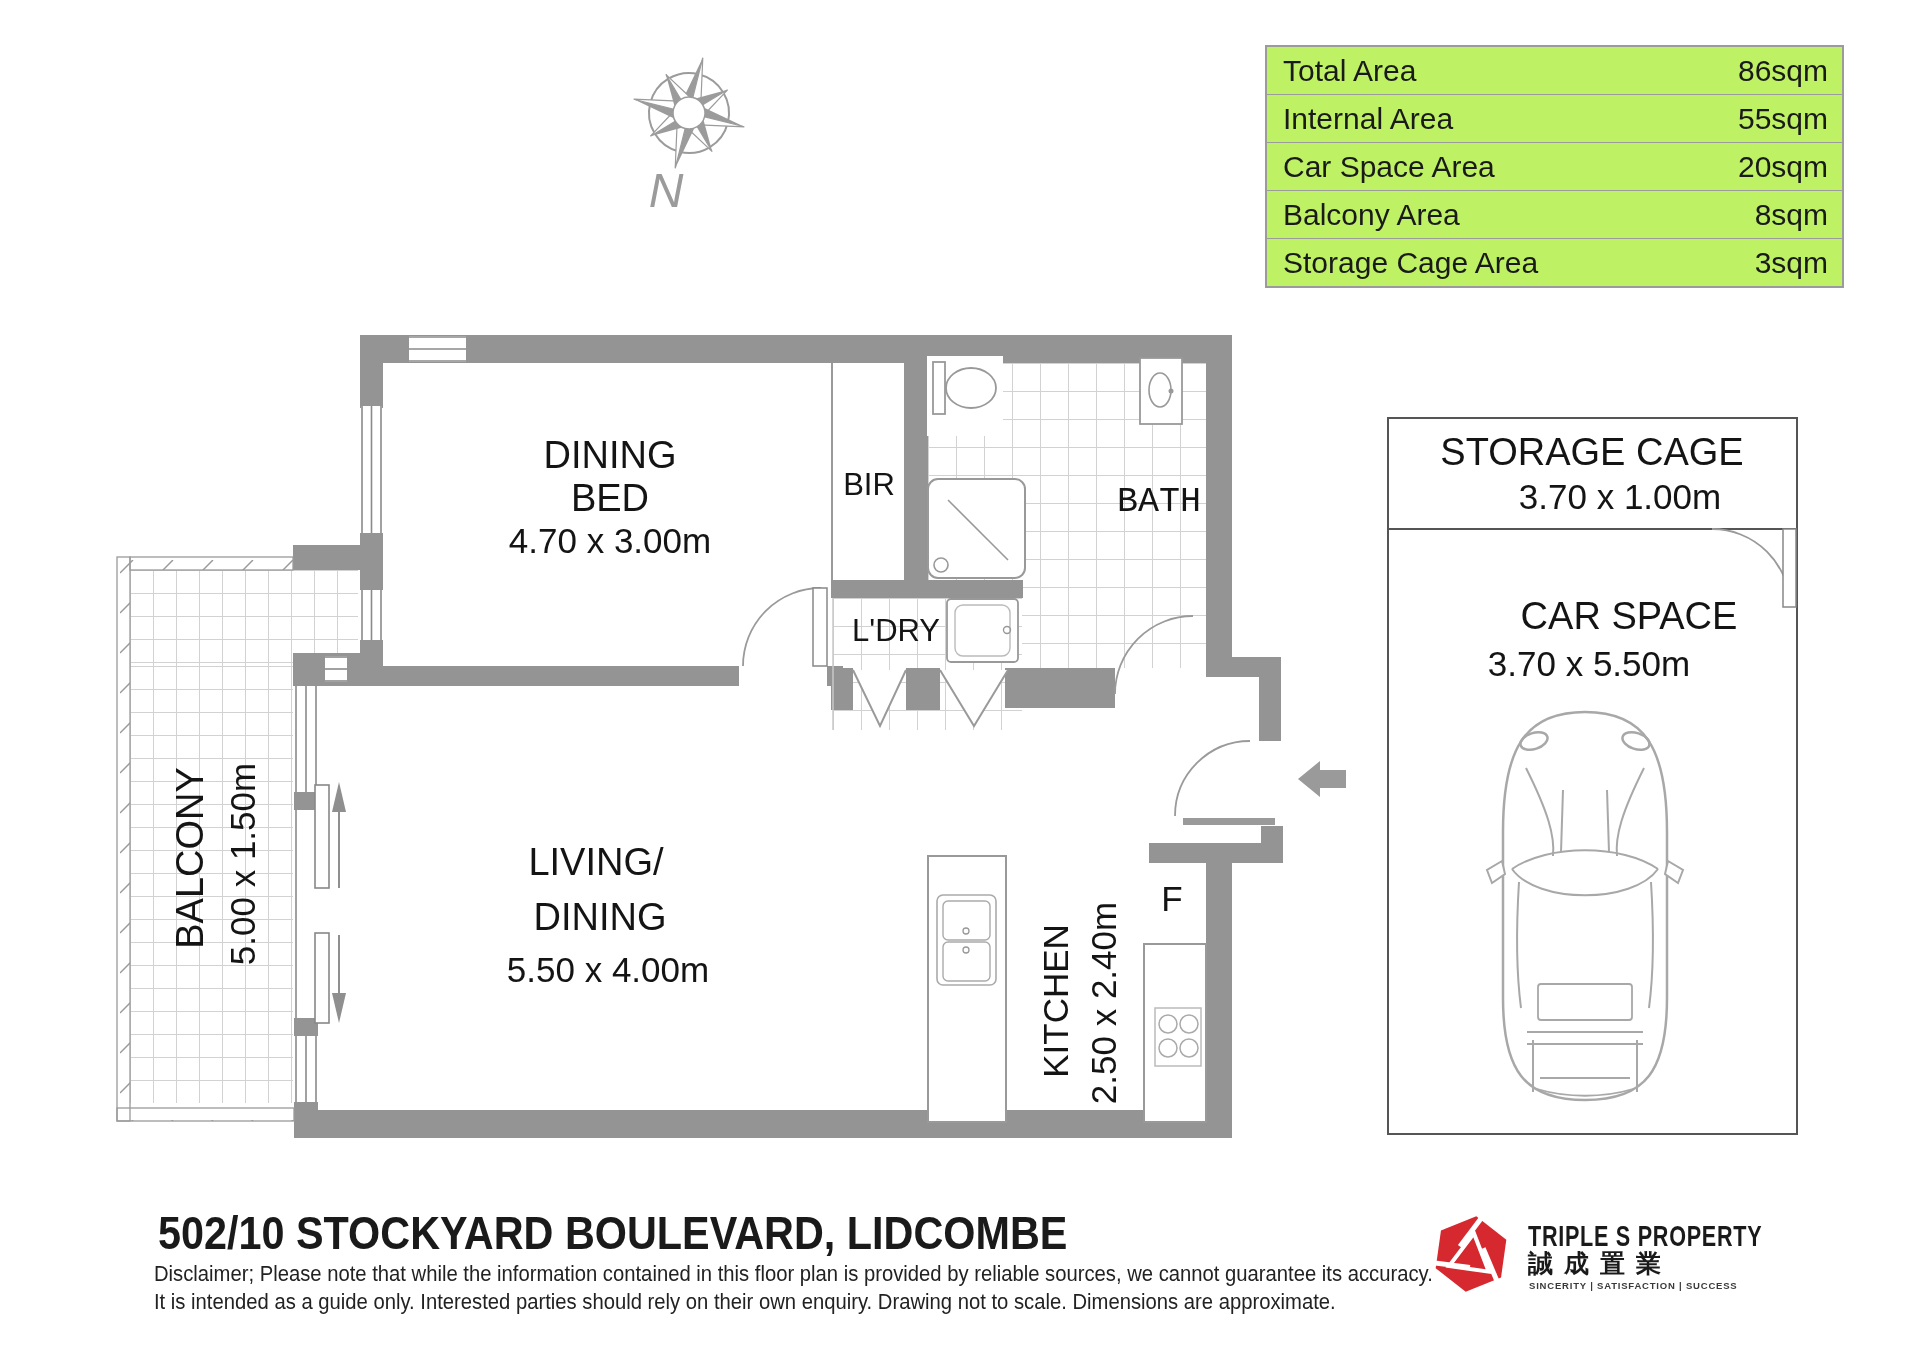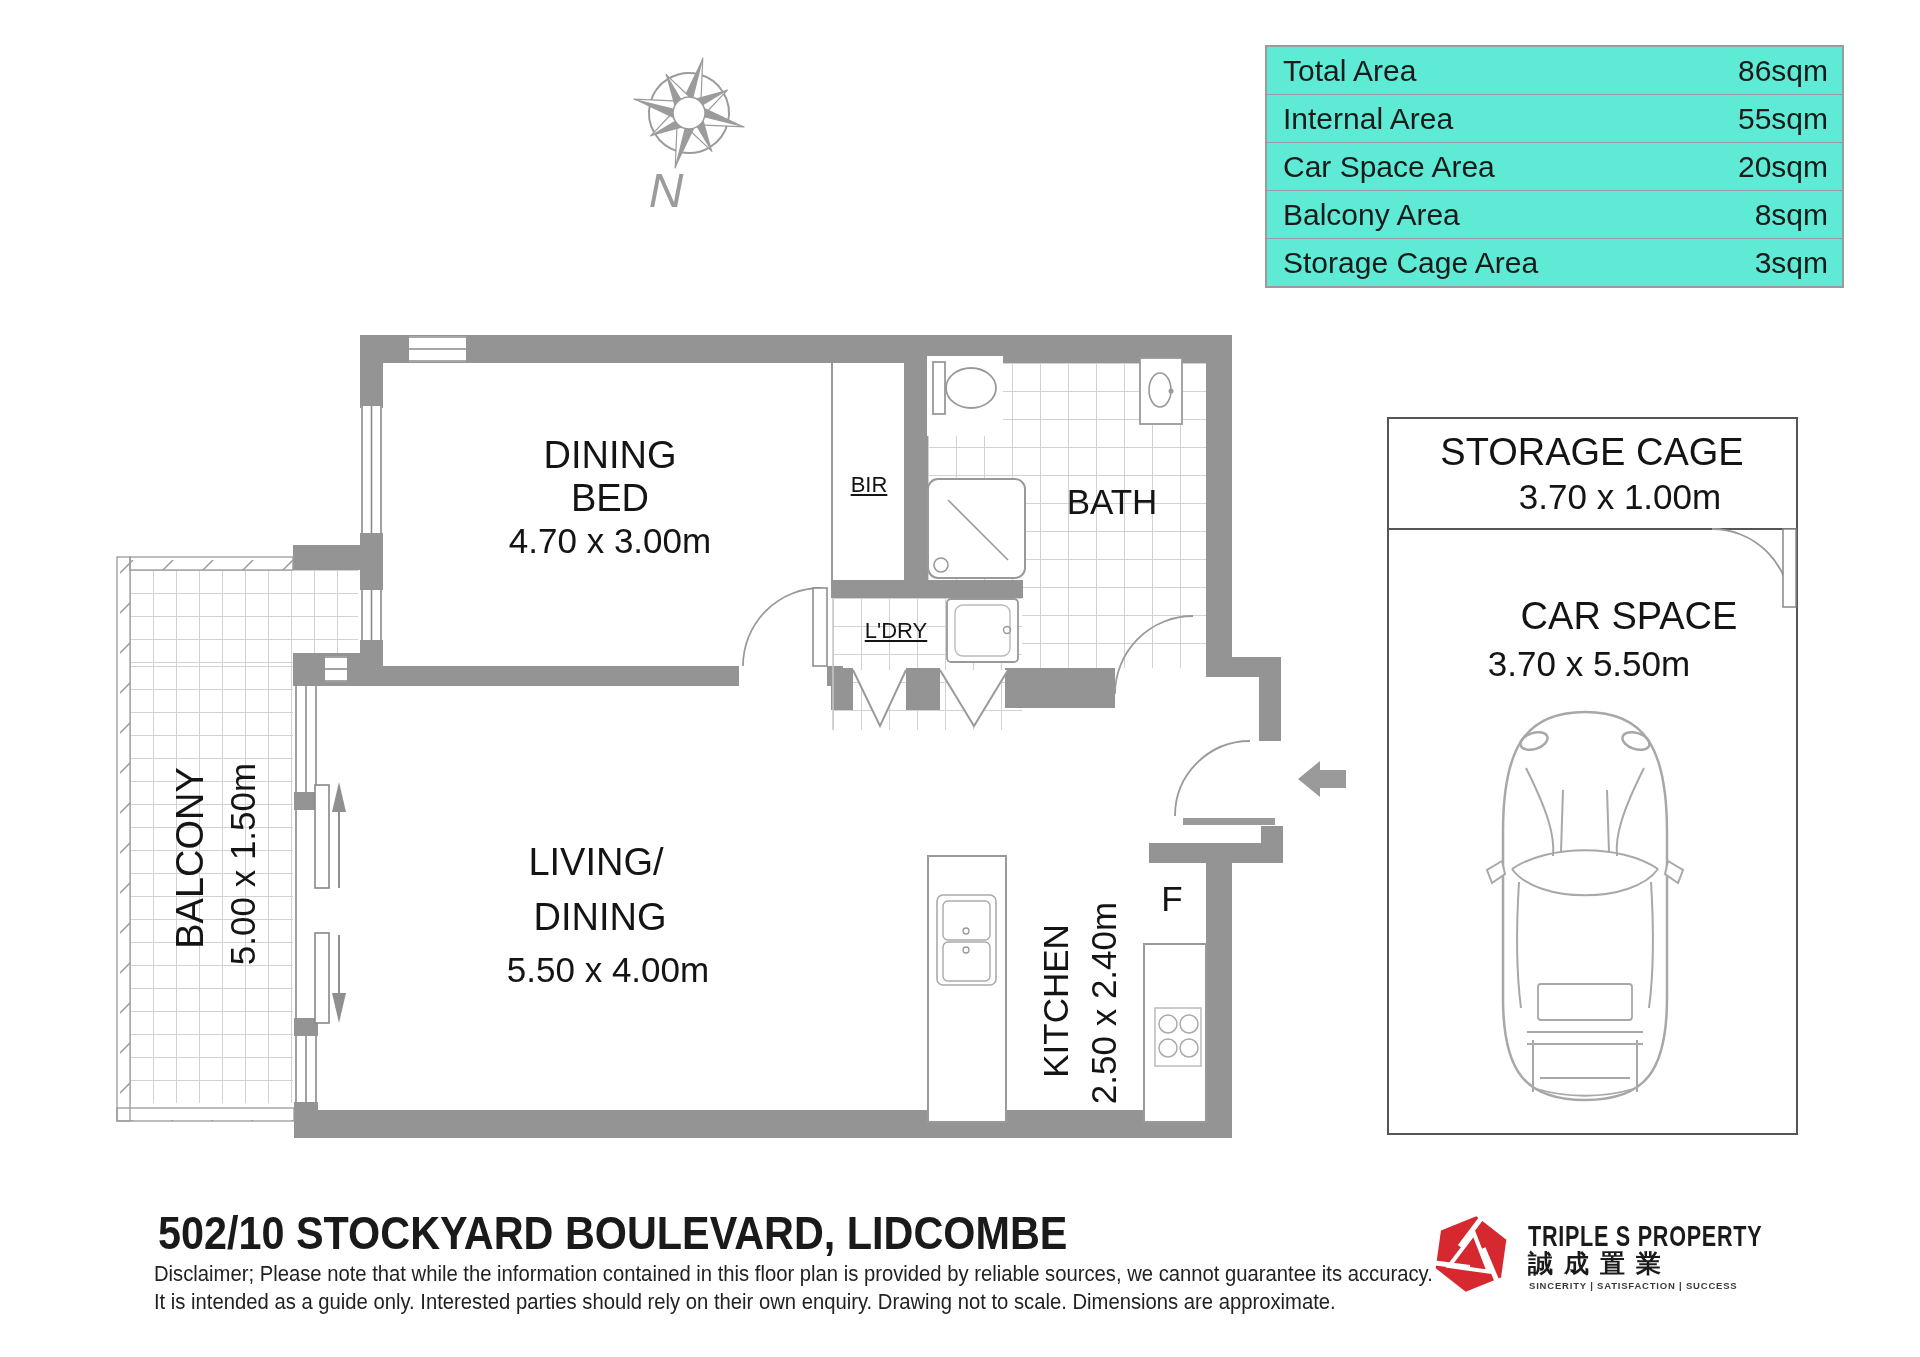--- a/index.html
+++ b/index.html
@@ -7,27 +7,27 @@
   #stage{position:relative;width:1920px;height:1357px;background:#fff;overflow:hidden;}
   .wall{position:absolute;background:#949494;}
   .tiles{position:absolute;background-color:#fff;
     background-image:linear-gradient(to right,#d2d2d2 1.5px,transparent 1.5px),
                      linear-gradient(to bottom,#d2d2d2 1.5px,transparent 1.5px);}
   .tiles.t28{background-size:28px 28px;}
   .tiles.t23{background-size:23px 23px;}
   svg.overlay{position:absolute;left:0;top:0;pointer-events:none;}
   .lbl{position:absolute;transform:translate(-50%,-50%);white-space:nowrap;
        font-size:35px;color:#141414;text-align:center;}
-  .lbl.small{font-size:22px;text-decoration:underline;}
+  .lbl.small{font-size:31px;}
   .lbl.rot{transform:translate(-50%,-50%) rotate(-90deg);}
   .lbl.big{font-size:38px;}
   .compass-n{position:absolute;transform:translate(-50%,-50%);font-style:italic;
        font-size:48px;color:#9b9b9b;}
   
-  .area-table{position:absolute;left:1265px;top:45px;width:575px;border:2px solid #9b9b9b;background:#5eead4;}
+  .area-table{position:absolute;left:1265px;top:45px;width:575px;border:2px solid #9b9b9b;background:#bef264;}
   .area-row{display:flex;justify-content:space-between;align-items:center;height:47px;
       border-top:1.5px solid #9b9b9b;padding:0 14px 0 16px;font-size:30px;}
   .area-row:first-child{border-top:none;}
   
   .scbox{position:absolute;left:1387px;top:417px;width:411px;height:718px;
       border:2px solid #555;background:#fff;box-sizing:border-box;}
   .scbox .divider{position:absolute;left:0;top:109px;width:100%;border-top:2px solid #555;}
   
   .title{position:absolute;left:158px;top:1205px;font-size:47px;font-weight:bold;
       transform:scaleX(0.88);transform-origin:left center;white-space:nowrap;letter-spacing:0;}
@@ -285,21 +285,21 @@
     </div>
   </div>
 
   <div class="compass-n" style="left:666px;top:190px;">N</div>
 
   <div class="lbl big" style="left:610px;top:455px;">DINING</div>
   <div class="lbl big" style="left:610px;top:498px;">BED</div>
   <div class="lbl" style="left:610px;top:541px;text-align:right;">4.70 x 3.00m</div>
 
   <div class="lbl small" style="left:869px;top:485px;">BIR</div>
-  <div class="lbl" style="left:1112px;top:502px;">BATH</div>
+  <div class="lbl" style="left:1159px;top:502px;font-family:Liberation Mono, monospace;">BATH</div>
   <div class="lbl small" style="left:896px;top:631px;">L'DRY</div>
 
   <div class="lbl big" style="left:596px;top:862px;">LIVING/</div>
   <div class="lbl big" style="left:600px;top:917px;">DINING</div>
   <div class="lbl" style="left:608px;top:970px;">5.50 x 4.00m</div>
 
   <div class="lbl rot" style="left:1056px;top:1001px;">KITCHEN</div>
   <div class="lbl rot" style="left:1104px;top:1003px;">2.50 x 2.40m</div>
   <div class="lbl" style="left:1172px;top:899px;">F</div>
 

